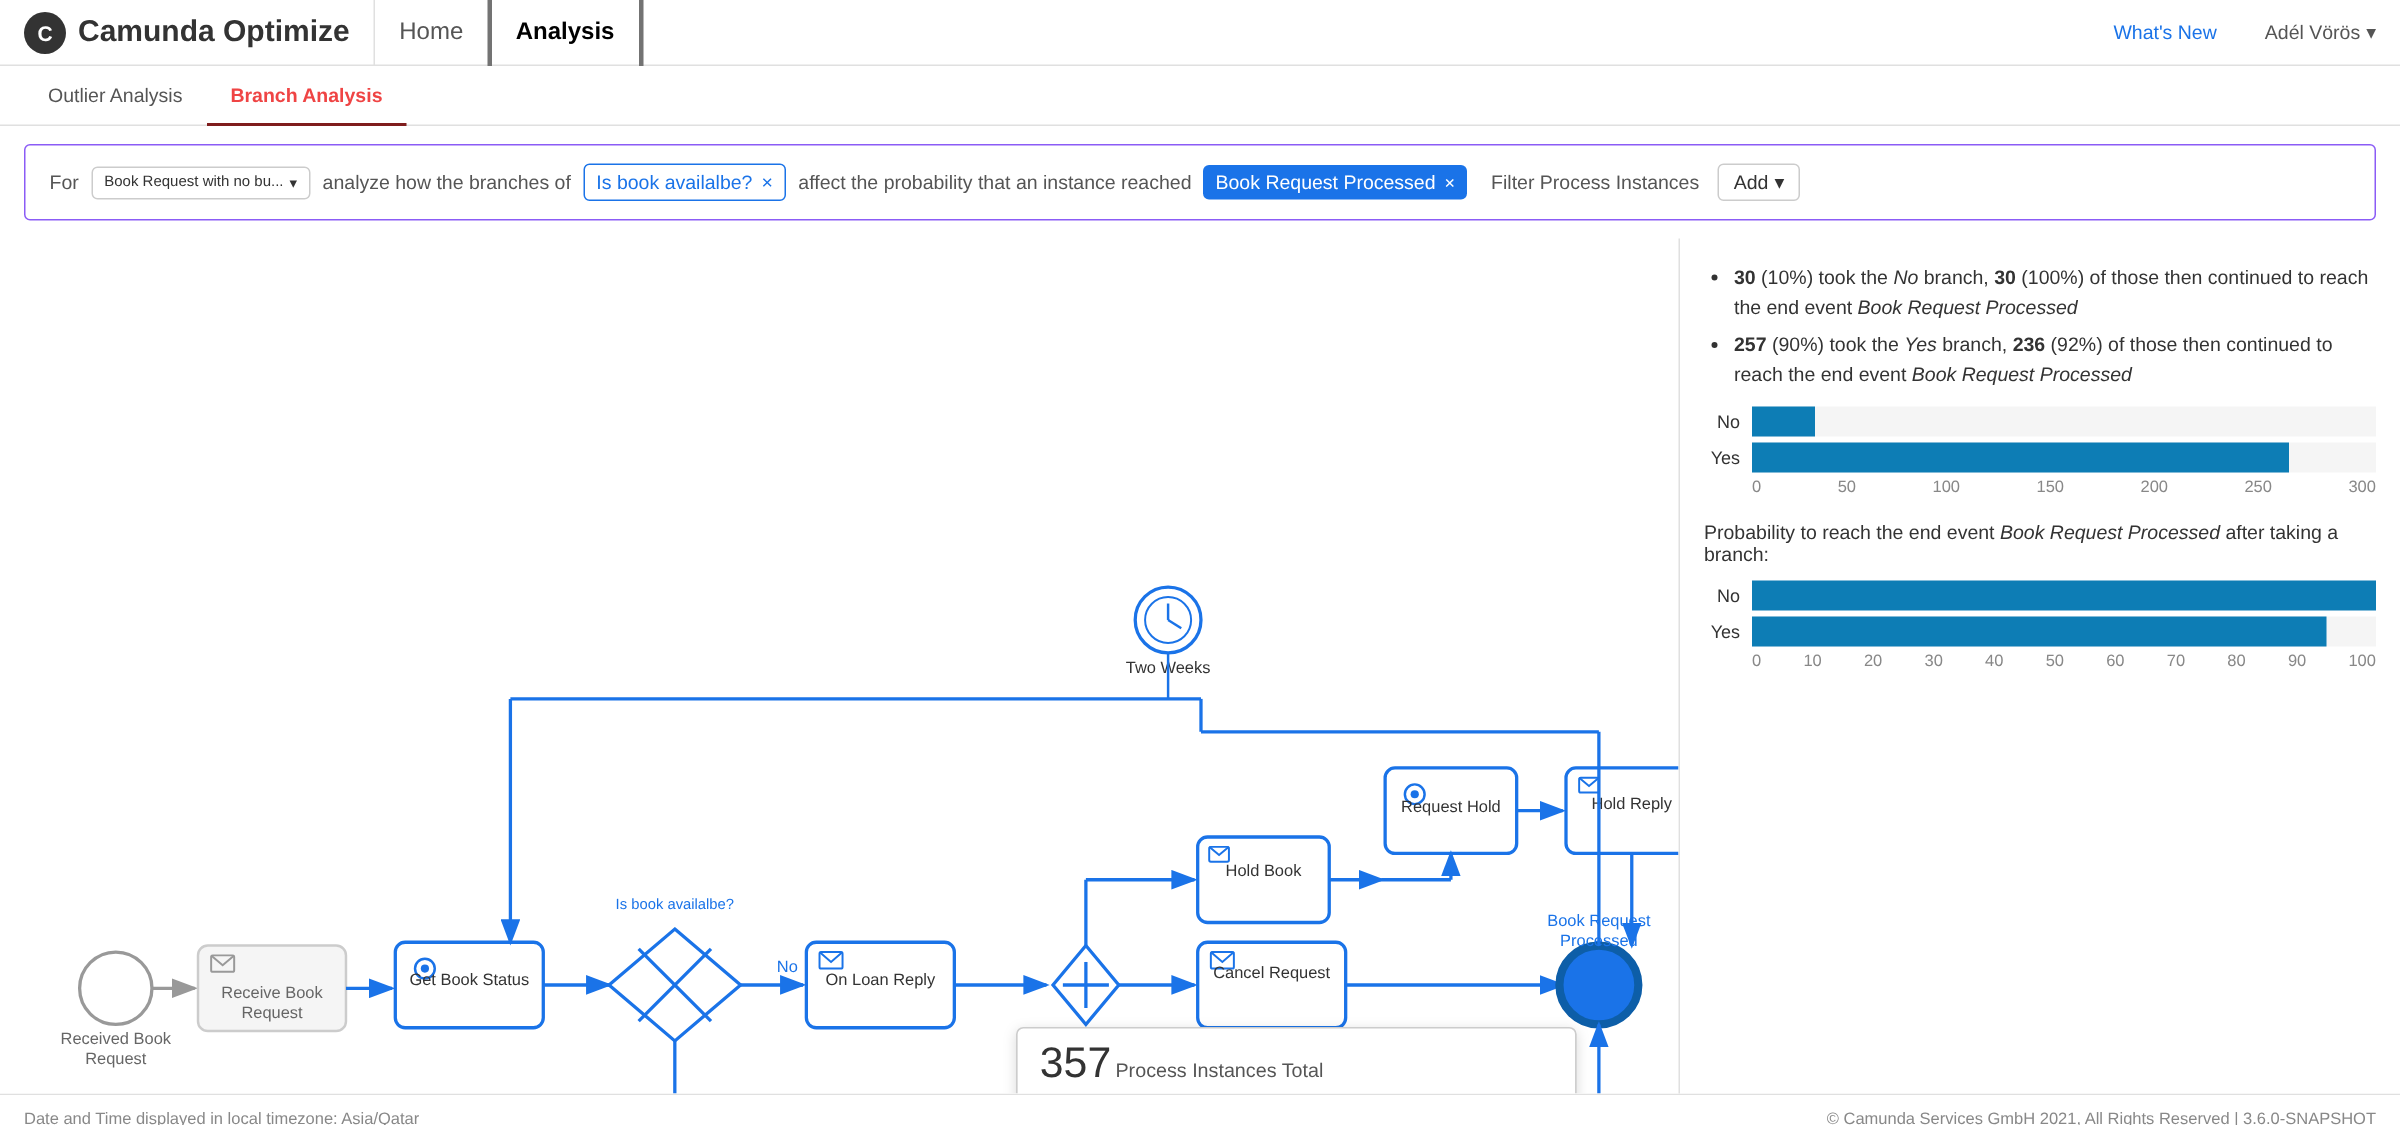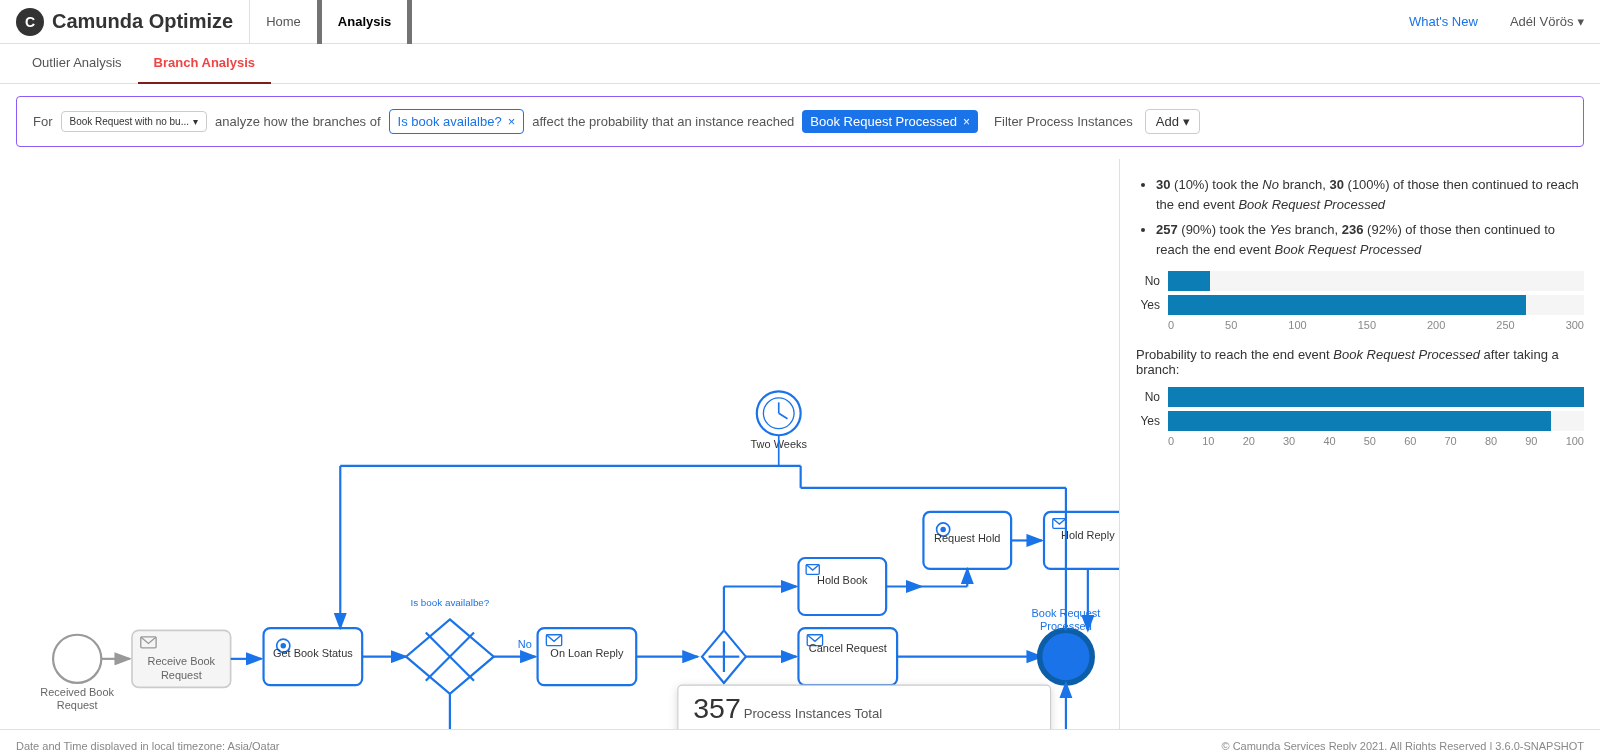--- a/index.html
+++ b/index.html
@@ -3,29 +3,29 @@
   <meta charset="utf-8">
   <style>
     * { box-sizing: border-box; margin: 0; padding: 0; }
     body { font-family: -apple-system, BlinkMacSystemFont, 'Segoe UI', Arial, sans-serif; font-size: 13px; background: #fff; color: #333; width: 1600px; height: 750px; overflow: hidden; }
 
     
     .header { display: flex; align-items: center; height: 44px; background: #fff; border-bottom: 1px solid #e0e0e0; padding: 0 16px; gap: 8px; }
     .header-logo { width: 28px; height: 28px; background: #333; border-radius: 50%; display: flex; align-items: center; justify-content: center; color: #fff; font-weight: bold; font-size: 14px; flex-shrink: 0; }
     .header-brand { font-weight: 600; font-size: 20px; margin-right: 8px; }
     .header-nav { display: flex; align-items: center; gap: 0; }
-    .header-nav-item { padding: 0 16px; font-size: 13px; color: #555; cursor: pointer; height: 44px; display: flex; align-items: center; border-right: 5px solid #737373; }
+    .header-nav-item { padding: 0 16px; font-size: 16px; color: #555; cursor: pointer; height: 44px; display: flex; align-items: center; border-right: 3px solid #737373; }
     .header-nav-item:first-child { border-left: 1px solid #e0e0e0; }
     .header-nav-item.active { font-weight: 600; color: #000; }
     .header-spacer { flex: 1; }
     .header-whats-new { color: #1a73e8; font-size: 13px; cursor: pointer; }
     .header-user { color: #555; font-size: 13px; margin-left: 24px; cursor: pointer; display: flex; align-items: center; gap: 4px; }
 
     
-    .subnav { display: flex; align-items: center; height: 40px; border-bottom: 1px solid #e0e0e0; padding: 0 16px; gap: 0; }
+    .subnav { display: flex; height: 40px; border-bottom: 1px solid #e0e0e0; padding: 0 16px; gap: 0; }
     .subnav-item { padding: 0 16px; font-size: 13px; color: #555; cursor: pointer; height: 40px; display: flex; align-items: center; border-bottom: 2px solid transparent; }
     .subnav-item.active { font-weight: 700; color: #ef4444; border-bottom: 2px solid #7f1d1d; }
 
     
     .filter-bar { margin: 12px 16px; padding: 12px 16px; border: 1px solid #8b5cf6; border-radius: 4px; display: flex; align-items: center; gap: 8px; flex-wrap: wrap; }
     .filter-label { font-size: 13px; color: #555; }
     .filter-select { border: 1px solid #ccc; border-radius: 4px; padding: 4px 8px; font-size: 10px; background: #fff; cursor: pointer; display: flex; align-items: center; gap: 4px; }
     .filter-text { font-size: 13px; color: #555; }
     .filter-tag { background: #1a73e8; color: #fff; border-radius: 4px; padding: 4px 8px; font-size: 13px; display: flex; align-items: center; gap: 6px; }
     .filter-tag .close { cursor: pointer; font-size: 12px; }
@@ -337,14 +337,14 @@
           <span>80</span>
           <span>90</span>
           <span>100</span>
       </div>
     </div>
   </div>
 </div>
 
 <div class="footer">
   <span>Date and Time displayed in local timezone: Asia/Qatar</span>
-  <span>© Camunda Services Reply 2021, All Rights Reserved | 3.6.0-SNAPSHOT</span>
+  <span>© Camunda Services GmbH 2021, All Rights Reserved | 3.6.0-SNAPSHOT</span>
 </div>
 
 </body></html>

